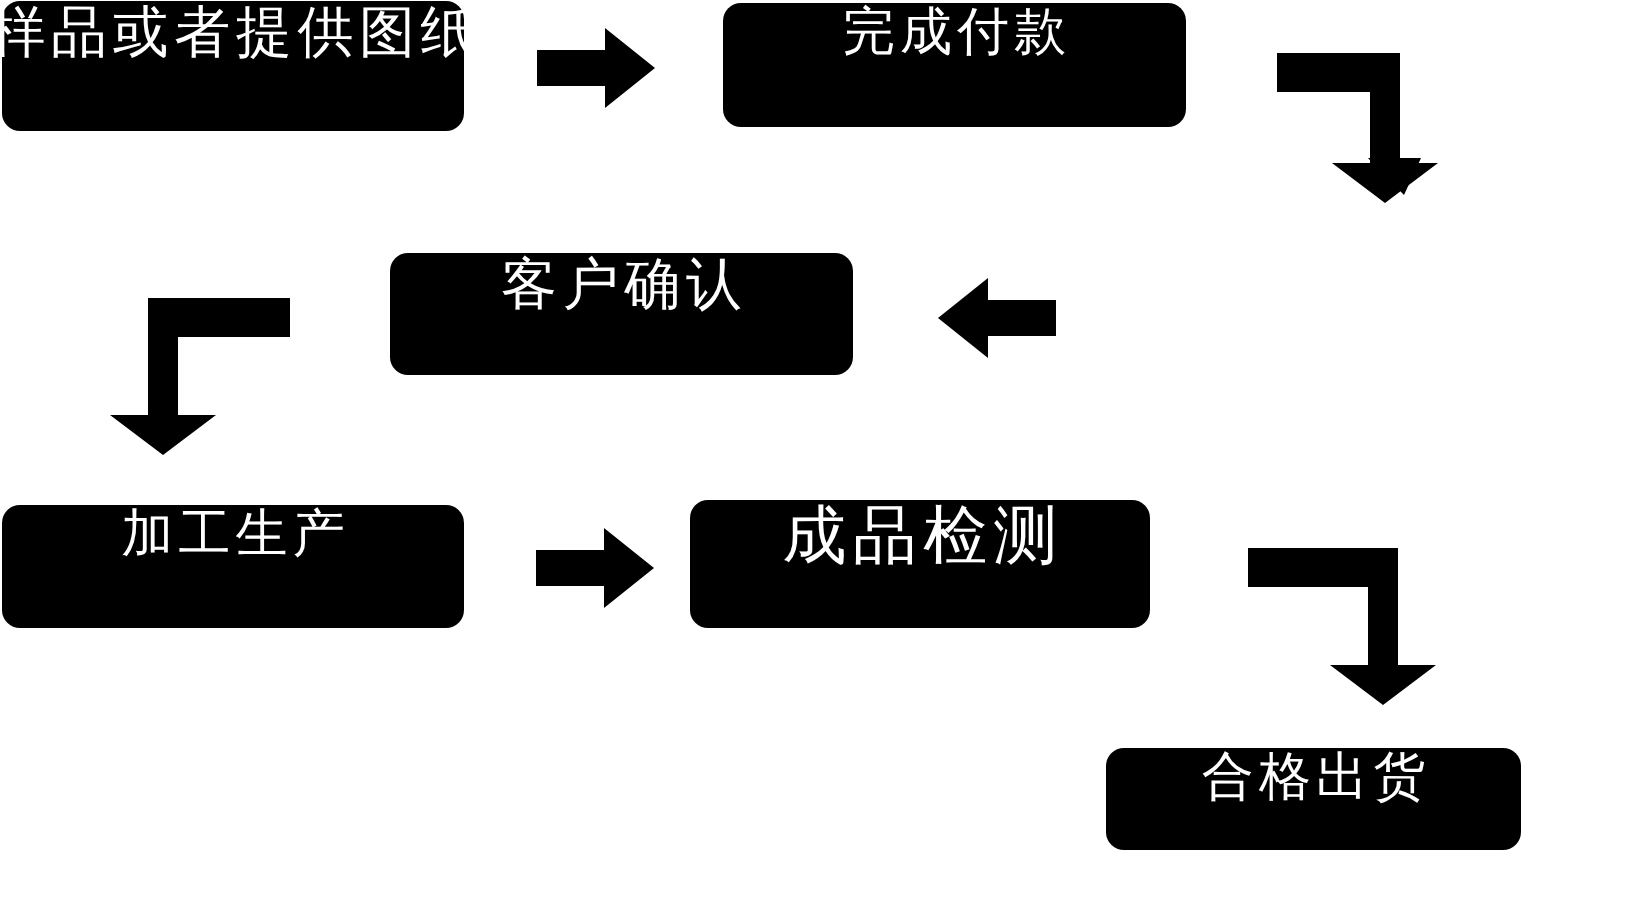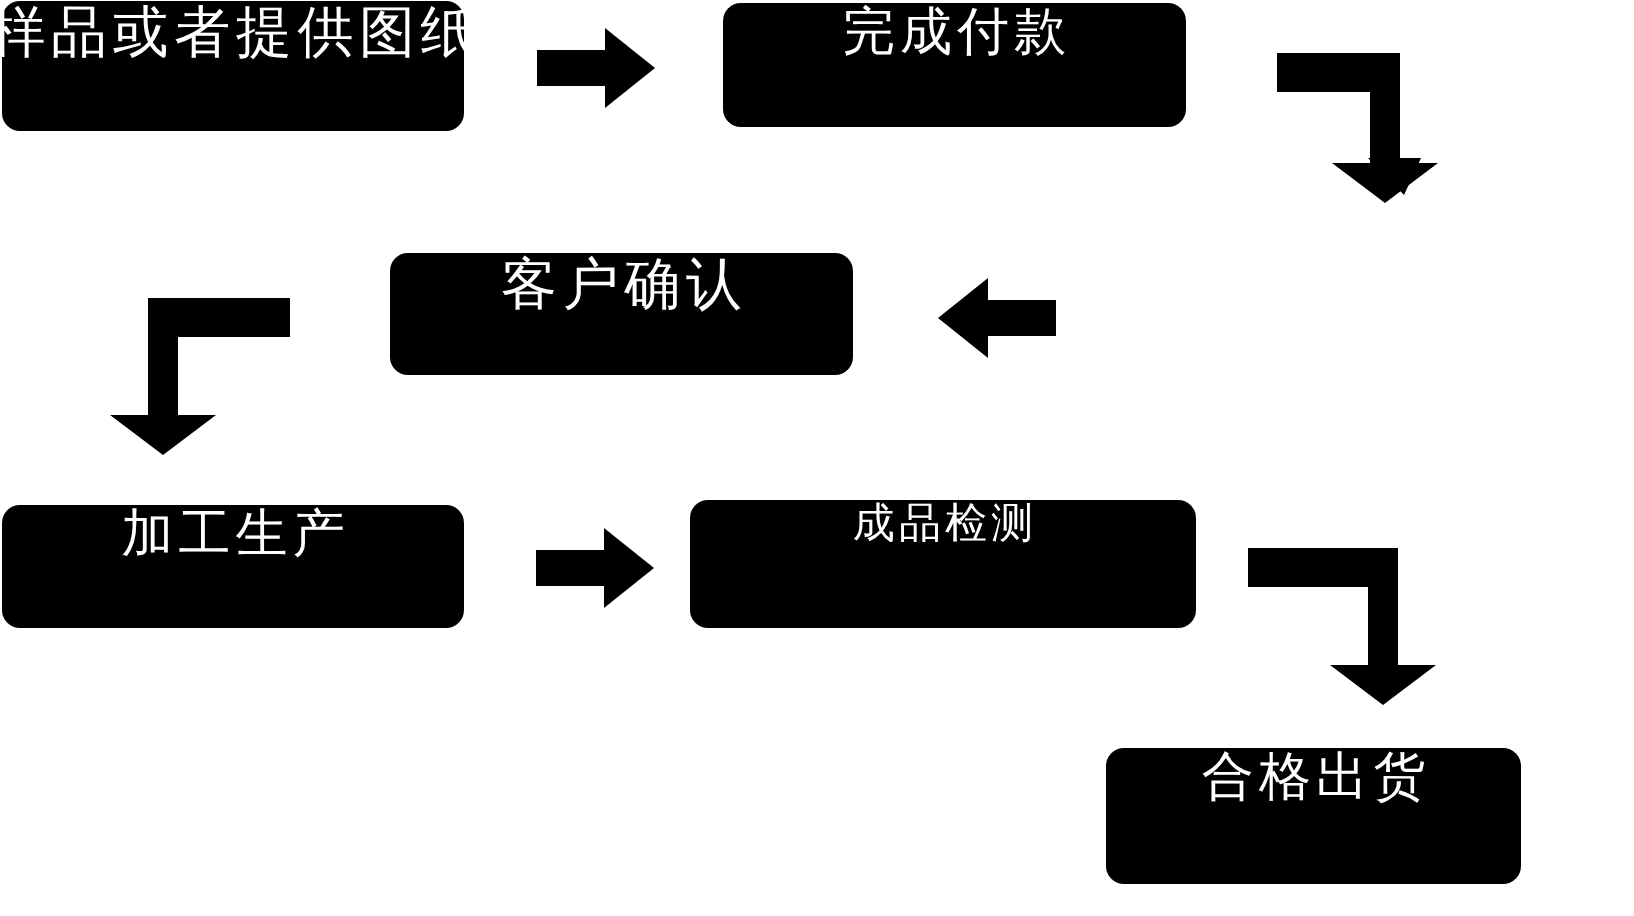--- a/index.html
+++ b/index.html
@@ -86,27 +86,27 @@
   <div class="node" style="left:2px; top:505px; width:462px; height:123px; font-size:52px;">
     <span class="node-label">加工生产</span>
   </div>
 
   <div class="arrow" style="left:536px; top:528px; width:118px; height:80px;">
     <svg width="118" height="80" viewBox="0 0 118 80" aria-hidden="true">
       <path d="M0,22 L68,22 L68,0 L118,40 L68,80 L68,58 L0,58 Z"></path>
     </svg>
   </div>
 
-  <div class="node" style="left:690px; top:500px; width:506px; height:128px; font-size:42px;">
+  <div class="node" style="left:690px; top:500px; width:460px; height:128px; font-size:64px;">
     <span class="node-label">成品检测</span>
   </div>
 
   <div class="arrow" style="left:1240px; top:540px; width:200px; height:165px;">
     <svg width="200" height="165" viewBox="0 0 200 165" aria-hidden="true">
       <path d="M8,8 L158,8 L158,125 L196,125 L143,165 L90,125 L128,125 L128,47 L8,47 Z"></path>
     </svg>
   </div>
 
-  <div class="node" style="left:1106px; top:748px; width:415px; height:136px; font-size:52px;">
+  <div class="node" style="left:1106px; top:748px; width:415px; height:102px; font-size:52px;">
     <span class="node-label">合格出货</span>
   </div>
 
 </div>
 
 </body></html>

